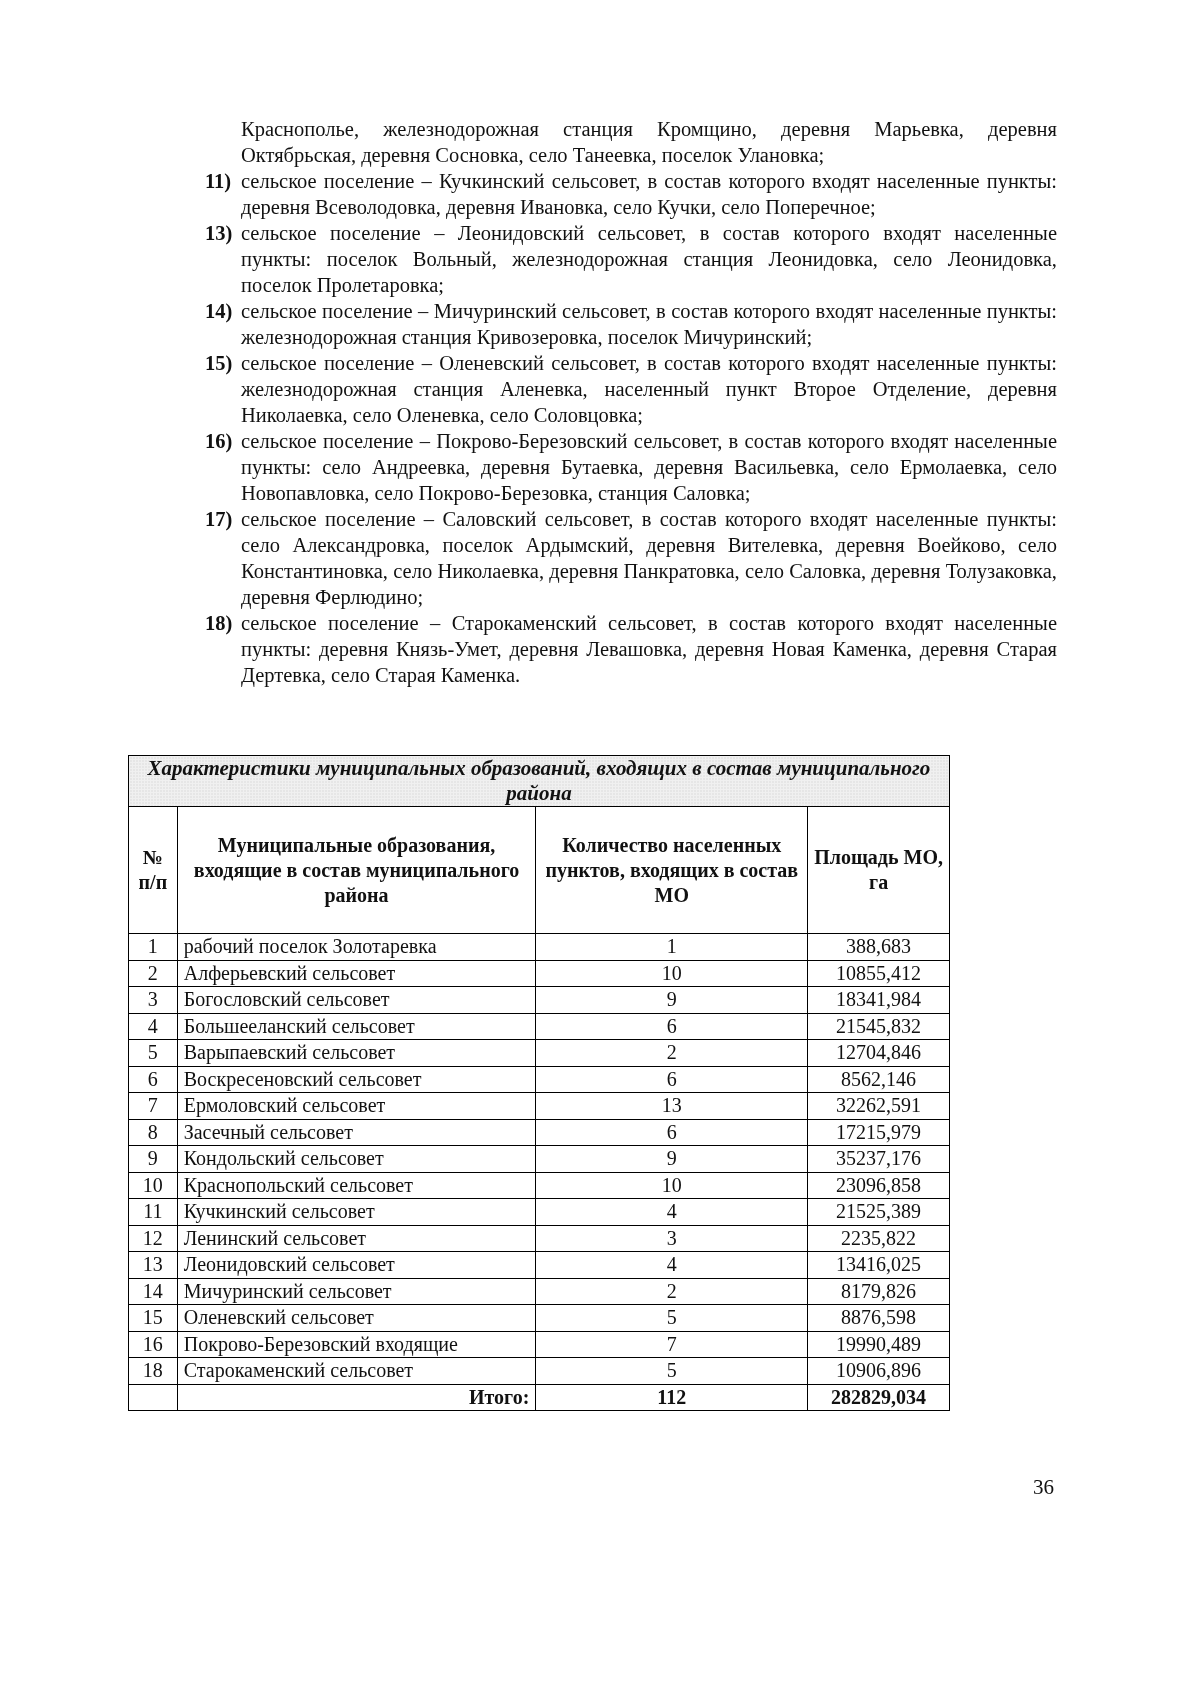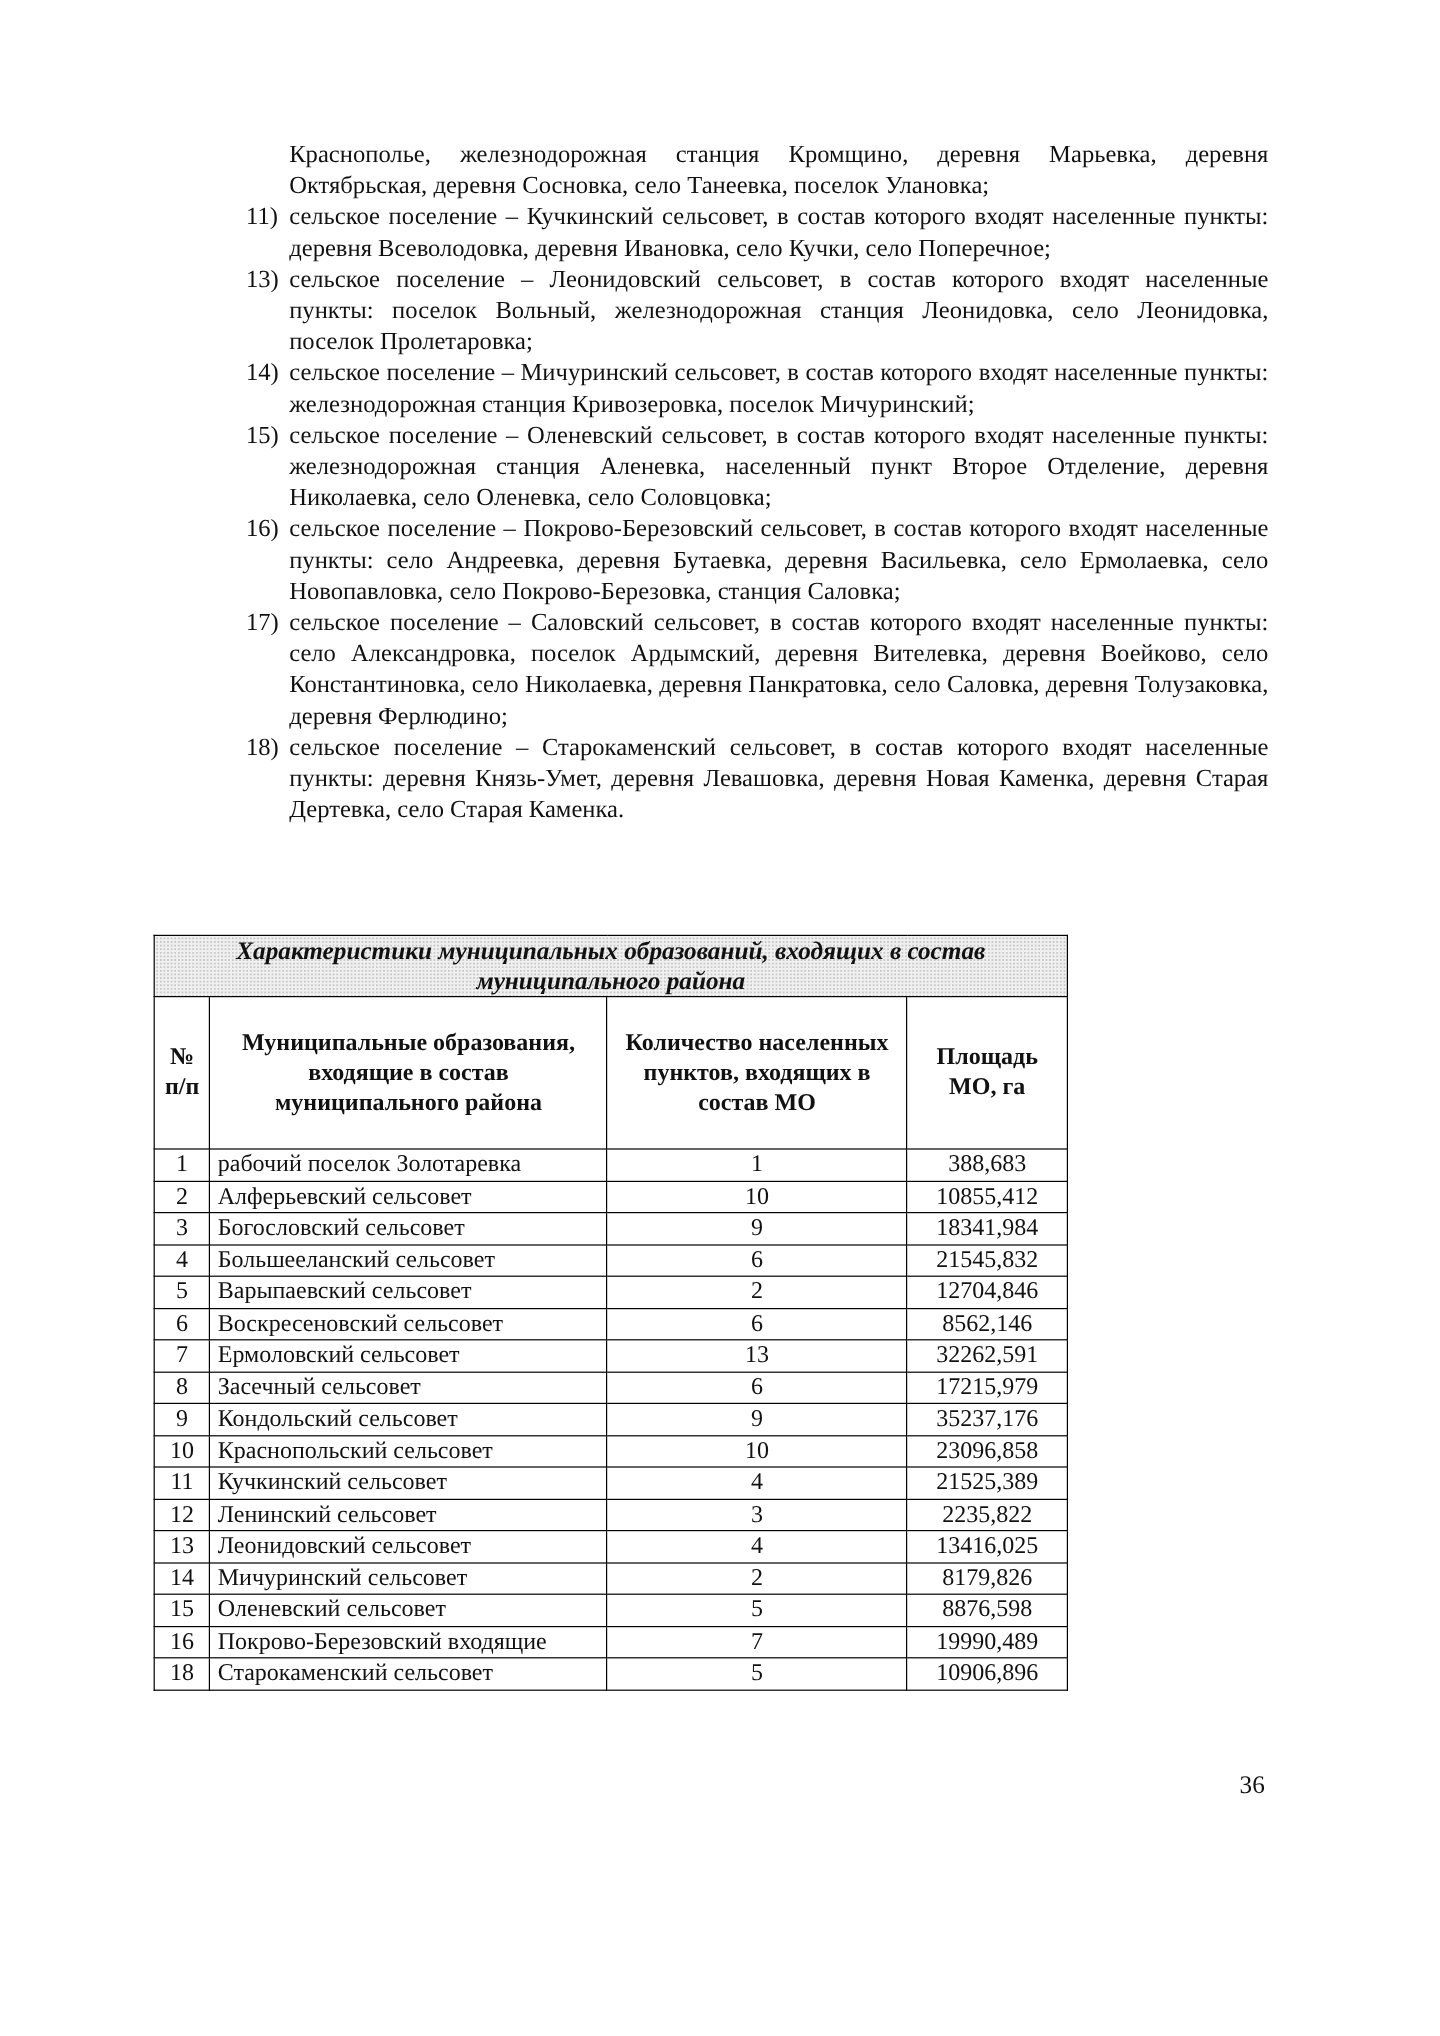--- a/index.html
+++ b/index.html
@@ -6,25 +6,25 @@
   body {
     width: 1200px; height: 1697px; position: relative; overflow: hidden;
     font-family: "Liberation Serif", "DejaVu Serif", serif;
     color: #111;
   }
   .list {
     position: absolute; left: 205px; top: 116px; width: 852px;
     font-size: 20.5px; line-height: 26px;
   }
   .item { display: flex; text-align: justify; }
-  .item .num { width: 36px; flex: 0 0 36px; text-align: left; }
+  .item .num { width: 36px; flex: 0 0 36px; text-align: left; font-weight: bold; }
   .item .txt { flex: 1; text-align: justify; }
   .item.cont .num { visibility: hidden; }
   table.mo {
-    position: absolute; left: 128px; top: 779px; width: 762px;
+    position: absolute; left: 128px; top: 755px; width: 822px;
     border-collapse: collapse; font-size: 20px;
   }
   table.mo td, table.mo th { border: 1.5px solid #000; padding: 0 6px; }
   .caption-cell {
     background-color: #f0f0f0;
     background-image: radial-gradient(#c8c8c8 0.6px, transparent 0.8px);
     background-size: 3px 3px;
     text-align: center; font-style: italic; font-weight: bold;
     font-size: 21px; line-height: 25px; height: 50px;
   }
@@ -182,16 +182,22 @@
         <td class="c-name">Покрово-Березовский входящие</td>
         <td class="c-count">7</td>
         <td class="c-area">19990,489</td>
       </tr>
   <tr>
         <td class="c-num">18</td>
         <td class="c-name">Старокаменский сельсовет</td>
         <td class="c-count">5</td>
         <td class="c-area">10906,896</td>
       </tr>
+  <tr class="total">
+    <td class="c-num"></td>
+    <td class="c-name">Итого:</td>
+    <td class="c-count">112</td>
+    <td class="c-area">282829,034</td>
+  </tr>
 </tbody>
   </table>
 
 <div class="page-num">36</div>
 
 </body></html>

